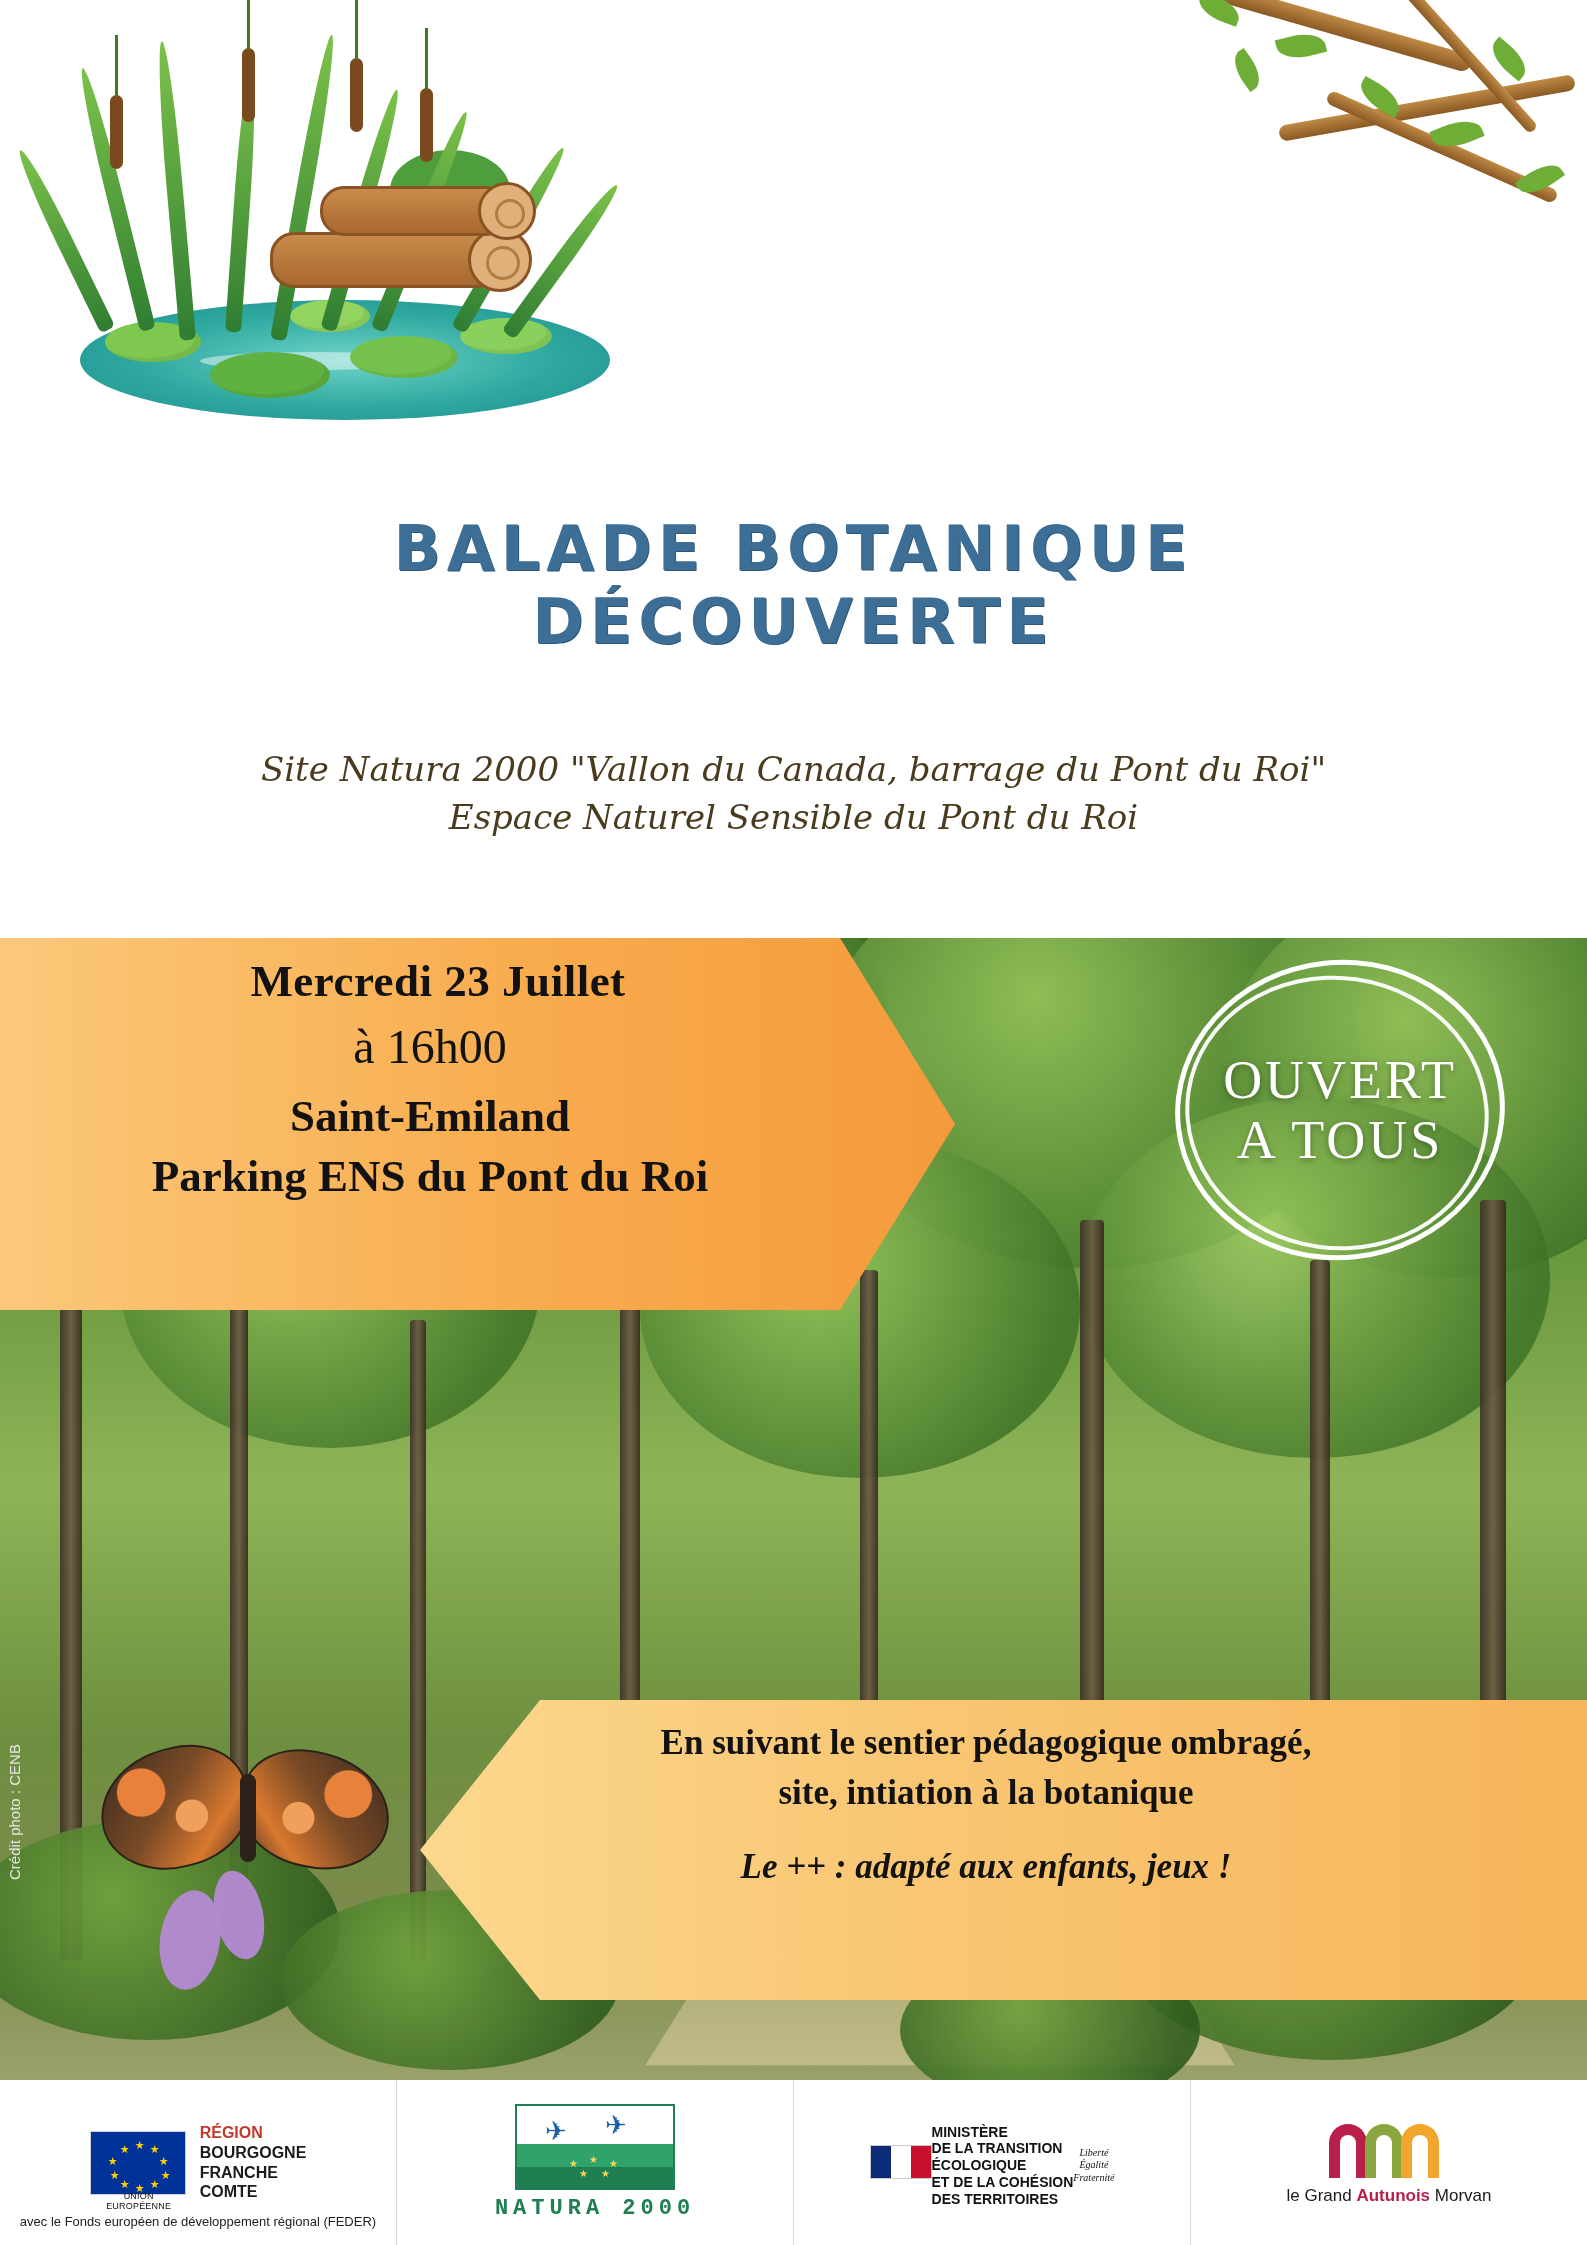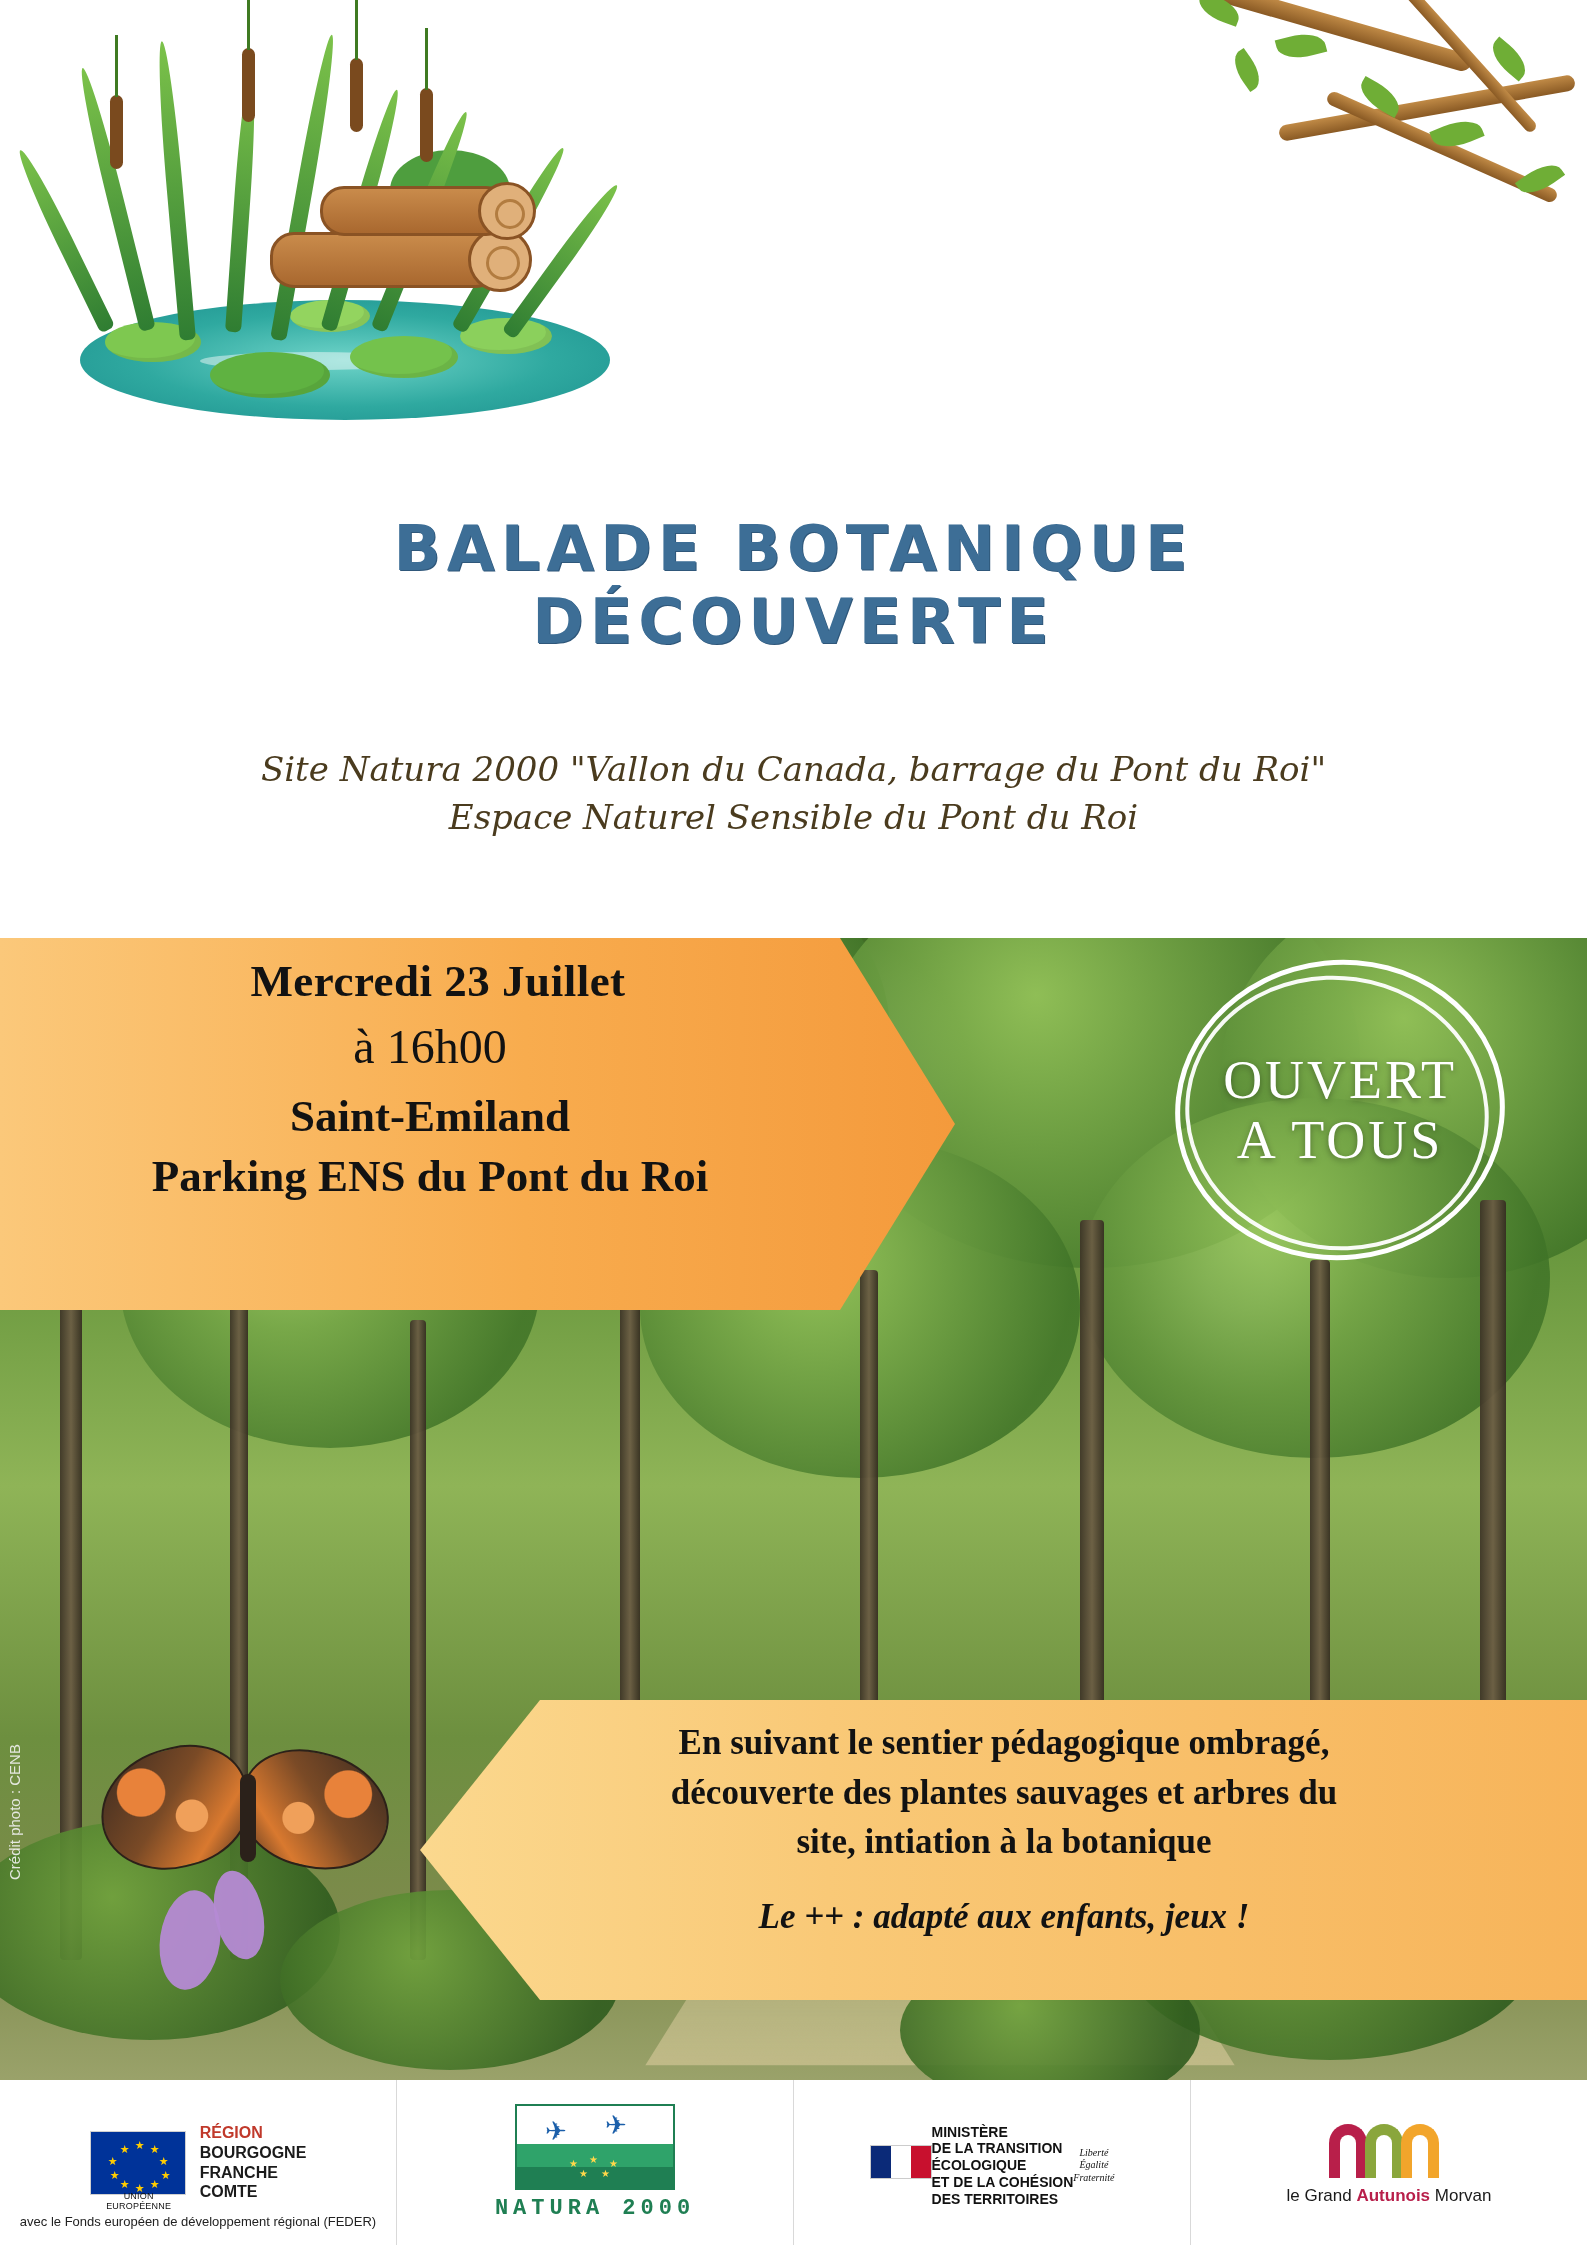--- a/index.html
+++ b/index.html
@@ -350,21 +350,21 @@
   .desc-banner {
     position: absolute;
     left: 420px; top: 1700px;
     width: 1167px; height: 300px;
     background: linear-gradient(to right, #fbd88e 0%, #f9c977 35%, #f7b45a 100%);
     clip-path: polygon(120px 0, 1167px 0, 1167px 300px, 120px 300px, 0 150px);
     z-index: 6;
   }
   .desc-text {
     position: absolute;
-    left: 464px; top: 1718px;
+    left: 446px; top: 1718px;
     width: 1080px;
     text-align: center;
     z-index: 7;
     color: #121212;
     font-family: "Liberation Serif", serif;
   }
   .desc-main {
     font-weight: bold;
     font-size: 35px;
     line-height: 1.42;
@@ -645,21 +645,20 @@
     <div class="ring2"></div>
     <div class="stamp-text">
       <span>OUVERT</span>
       <span>A TOUS</span>
     </div>
   </div>
 
   <div class="desc-banner"></div>
   <div class="desc-text">
     <div class="desc-main">En suivant le sentier pédagogique ombragé,</div>
-    <div class="desc-main">découverte des plantes sauvages et arbres du</div>
     <div class="desc-main">site, intiation à la botanique</div>
     <div class="desc-plus">Le ++ : adapté aux enfants, jeux !</div>
   </div>
 
   <div class="credit">Crédit photo : CENB</div>
 
   <div class="footer">
 
     <div class="footer-cell">
       <div class="eu-wrap">

